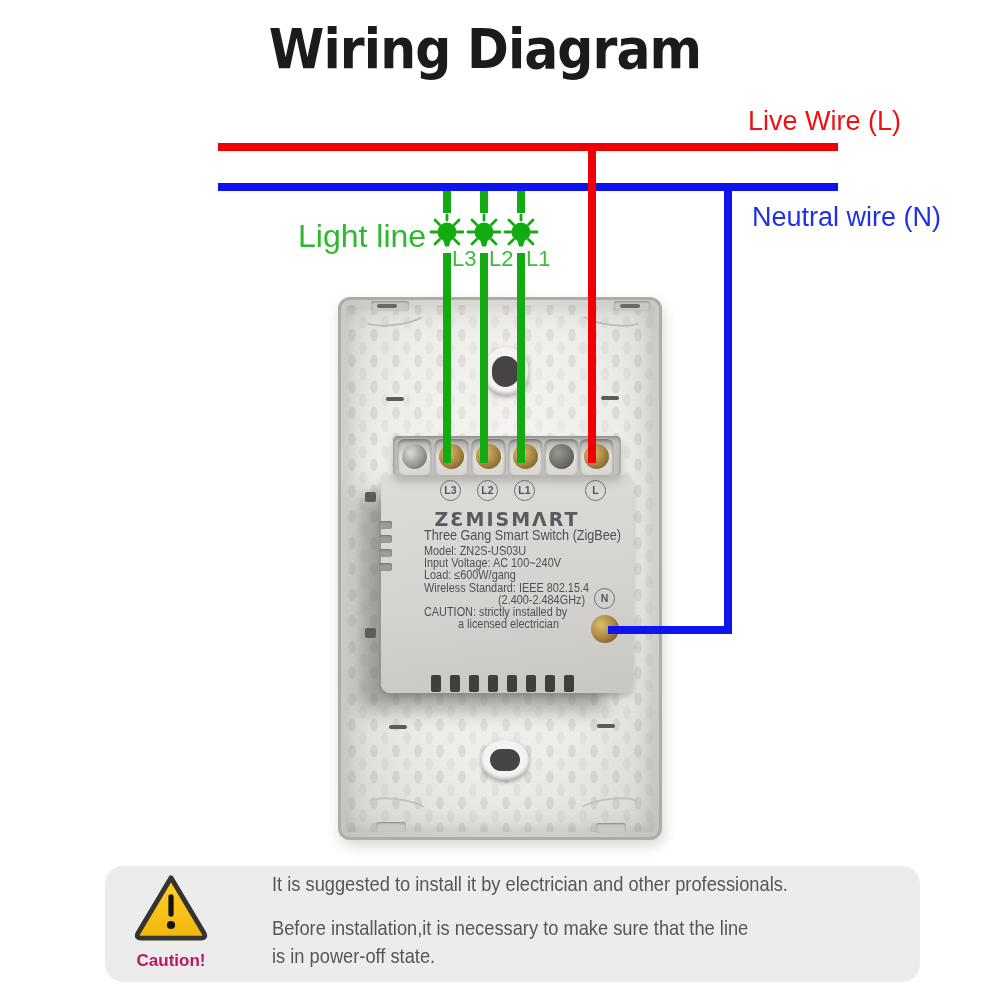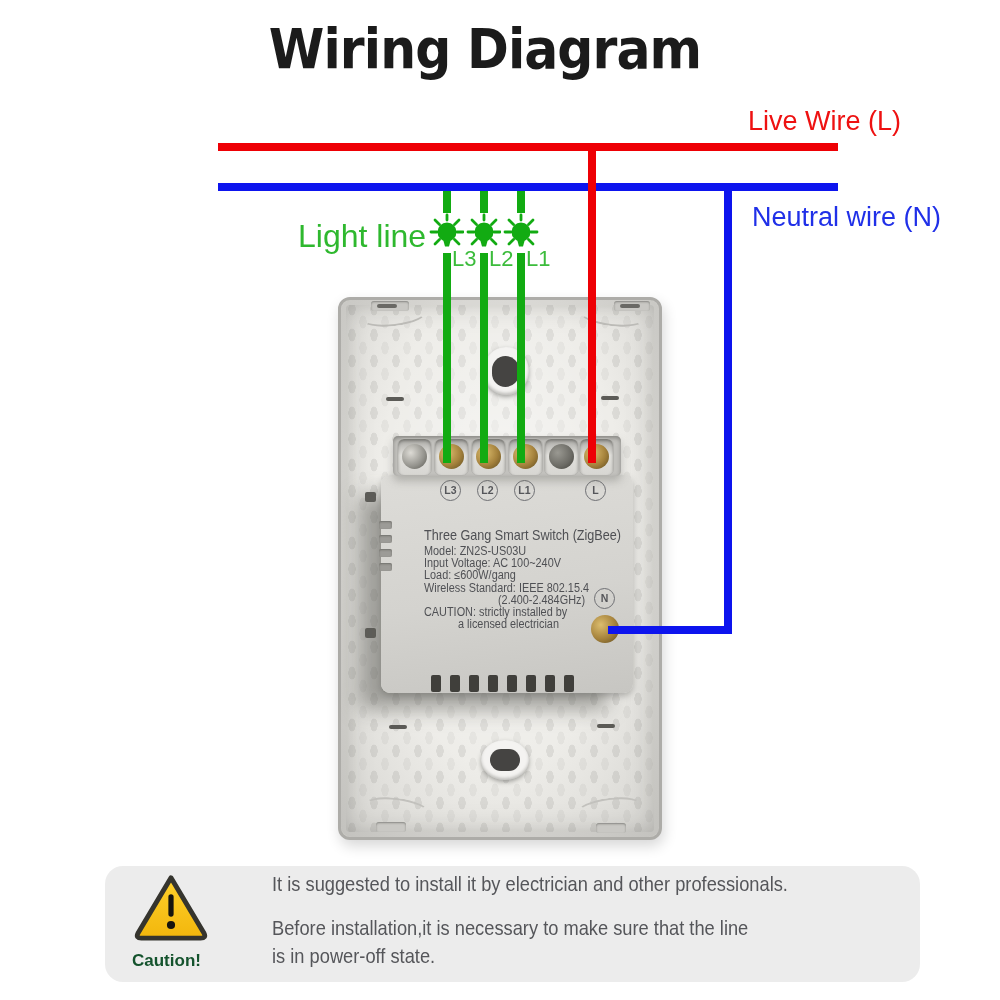--- a/index.html
+++ b/index.html
@@ -71,21 +71,21 @@
          font-weight:bold;font-size:19px;letter-spacing:2px;color:#595a5e;}
   .spec{position:absolute;color:#4f5054;white-space:nowrap;transform:scaleX(.87);transform-origin:left top;}
   .spec.big{font-size:14.5px;}
   .spec.small{font-size:12.5px;}
   .vent-left{position:absolute;left:-2px;width:13px;height:8px;background:#9c9b97;border-radius:2px;
              box-shadow:inset 0 1px 2px rgba(70,70,66,.5);}
   .vent-bottom{position:absolute;width:10px;height:17px;background:#403f3b;border-radius:2px;}
 
   
   #caution-panel{left:105px;top:866px;width:815px;height:116px;background:#ececec;border-radius:18px;z-index:2;}
-  #caution-word{left:27px;top:85px;width:78px;font-size:17px;font-weight:bold;color:#14532d;}
+  #caution-word{left:27px;top:85px;width:78px;text-align:center;font-size:17px;font-weight:bold;color:#be185d;}
   .note{position:absolute;font-size:21px;color:#55565a;white-space:nowrap;
         transform:scaleX(.87);transform-origin:left top;}
   #note2{line-height:28px;}
 </style>
 </head>
 <body>
 
 <div id="stage">
 
   <div id="title" class="abs">Wiring Diagram</div>
@@ -200,20 +200,21 @@
           <div class="screw brass"></div>
         </div>
     </div>
 
     <div id="module" class="abs">
       <div class="term-circle" style="left:59px;top:5px;">L3</div>
       <div class="term-circle" style="left:96px;top:5px;">L2</div>
       <div class="term-circle" style="left:133px;top:5px;">L1</div>
       <div class="term-circle" style="left:204px;top:5px;">L</div>
 
+      <div id="brand" class="abs">ZƐMISMΛRT</div>
 
       <div class="spec big" style="left:43px;top:52px;">Three Gang Smart Switch (ZigBee)</div>
       <div class="spec small" style="left:43px;top:69px;">Model: ZN2S-US03U</div>
       <div class="spec small" style="left:43px;top:81px;">Input Voltage: AC 100~240V</div>
       <div class="spec small" style="left:43px;top:93px;">Load: ≤600W/gang</div>
       <div class="spec small" style="left:43px;top:106px;">Wireless Standard: IEEE 802.15.4</div>
       <div class="spec small" style="left:117px;top:118px;">(2.400-2.484GHz)</div>
       <div class="spec small" style="left:43px;top:130px;">CAUTION: strictly installed by</div>
       <div class="spec small" style="left:77px;top:142px;">a licensed electrician</div>
 

